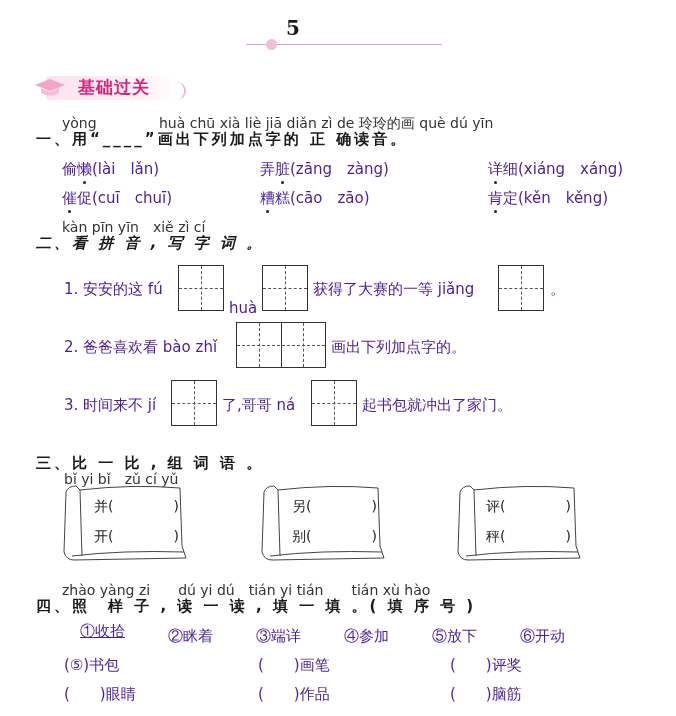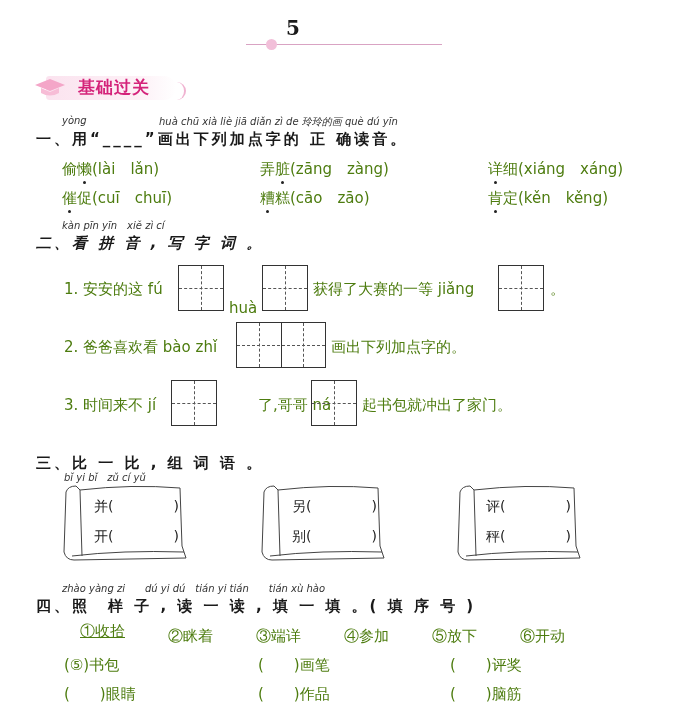--- a/index.html
+++ b/index.html
@@ -12,23 +12,23 @@
   .title-line { position:absolute; left:0; top:30px; width:196px; height:1px; background:#d9a3c3; }
   .title-dot { position:absolute; left:20px; top:25px; width:11px; height:11px; border-radius:50%; background:#f2bfd9; }
 
   .banner { left:34px; top:72px; width:150px; height:32px; }
   .banner-bg { position:absolute; left:12px; top:4px; width:130px; height:24px; border-radius:4px 14px 14px 4px;
     background:linear-gradient(90deg,#fbe3ef 0%,#fdf0f6 70%,#ffffff 100%); }
   .banner-cap { position:absolute; left:0; top:6px; width:32px; height:20px; }
   .banner-text { position:absolute; left:44px; top:4px; font-family:"DejaVu Serif", serif; font-weight:bold; font-size:17px; color:#d4237a; letter-spacing:1px; }
   .banner-tail { position:absolute; left:140px; top:10px; width:10px; height:18px; border-right:2px solid #f0b3d1; border-radius:0 10px 10px 0; }
 
-  .pinyin { font-size:10px; color:#333;font-style:italic; }
+  .pinyin { font-size:14px; color:#333; }
   .q-head { font-size:15px; font-weight:bold; color:#1a1a1a; letter-spacing:3px; }
-  .item { font-size:15px; color:#4d7c0f; }
+  .item { font-size:15px; color:#4c1d95; }
   .dot-under { position:relative; }
   .dot-under::after { content:""; position:absolute; left:50%; bottom:-6px; width:3px; height:3px; margin-left:-1.5px; border-radius:50%; background:#222; }
 
   .box { position:absolute; border:1.5px solid #333; box-sizing:border-box; width:46px; height:46px; }
   .box::before { content:""; position:absolute; left:50%; top:0; bottom:0; border-left:1px dashed #555; }
   .box::after { content:""; position:absolute; top:50%; left:0; right:0; border-top:1px dashed #555; }
   .box.double { width:90px; }
   .box.double::before { left:25%; }
   .box.double .mid { position:absolute; left:50%; top:0; bottom:0; border-left:1.5px solid #333; }
   .box.double .q3 { position:absolute; left:75%; top:0; bottom:0; border-left:1px dashed #555; }
@@ -83,21 +83,21 @@
 
 <div class="abs item" style="left:64px; top:338px;">2. 爸爸喜欢看 bào zhǐ</div>
 <div class="box double" style="left:236px; top:322px;">
     <span class="mid"></span>
     <span class="q3"></span>
   </div>
 <div class="abs item" style="left:331px; top:338px;">画出下列加点字的。</div>
 
 <div class="abs item" style="left:64px; top:396px;">3. 时间来不 jí</div>
 <div class="box" style="left:171px; top:380px;"></div>
-<div class="abs item" style="left:222px; top:396px;margin-left:36px;">了,哥哥 ná</div>
+<div class="abs item" style="left:222px; top:396px;">了,哥哥 ná</div>
 <div class="box" style="left:311px; top:380px;"></div>
 <div class="abs item" style="left:362px; top:396px;">起书包就冲出了家门。</div>
 
 <div class="abs pinyin" style="left:64px; top:438px;margin-top:33px;">bǐ yi bǐ　zǔ cí yǔ</div>
 <div class="abs q-head" style="left:36px; top:454px;">三、比 一 比 , 组 词 语 。</div>
 
 <div class="book" style="left:62px; top:482px;">
   <svg width="130" height="80" viewBox="0 0 130 80">
     <path d="M14 4 Q6 4 4 10 L2 70 Q4 78 12 78 L124 76 L120 64 L118 6 Q70 2 18 8 Z" fill="none" stroke="#444" stroke-width="1"></path>
     <path d="M18 8 L20 74" fill="none" stroke="#444" stroke-width="1"></path>

